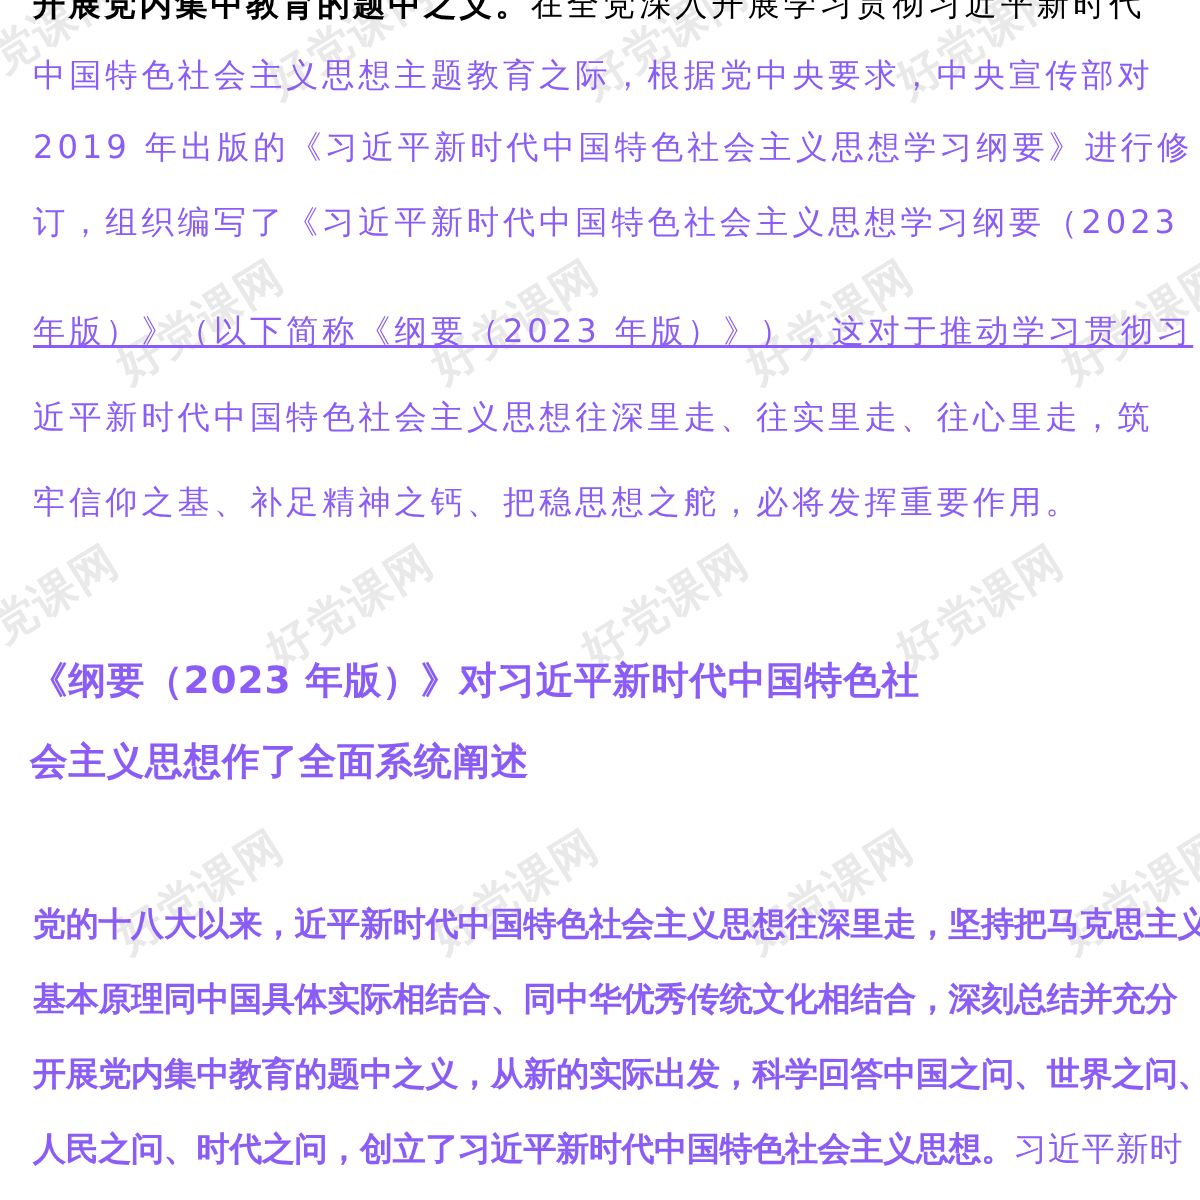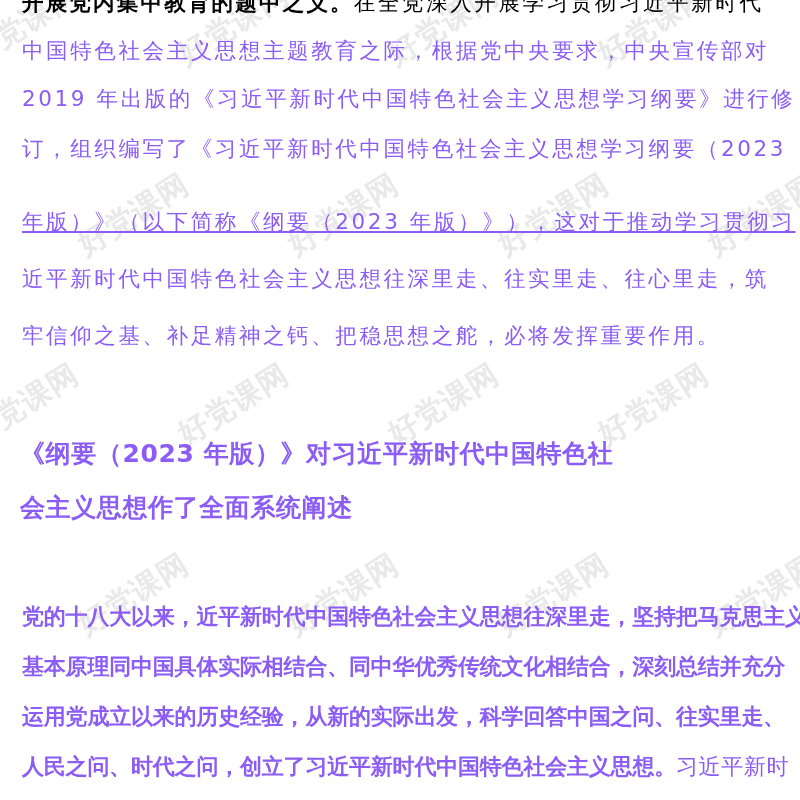--- a/index.html
+++ b/index.html
@@ -152,19 +152,19 @@
     <div class="line body-line" style="top:138px;">订，组织编写了《习近平新时代中国特色社会主义思想学习纲要（2023</div>
     <div class="line body-line" style="top:211px;text-decoration:underline;">年版）》（以下简称《纲要（2023 年版）》），这对于推动学习贯彻习</div>
     <div class="line body-line" style="top:268px;">近平新时代中国特色社会主义思想往深里走、往实里走、往心里走，筑</div>
     <div class="line body-line" style="top:325px;">牢信仰之基、补足精神之钙、把稳思想之舵，必将发挥重要作用。</div>
 
     <div class="line head-line" style="top:441px;">《纲要（2023 年版）》对习近平新时代中国特色社</div>
     <div class="line head-line" style="top:495px;">会主义思想作了全面系统阐述</div>
 
     <div class="line bold-line" style="top:606px;">党的十八大以来，近平新时代中国特色社会主义思想往深里走，坚持把马克思主义</div>
     <div class="line bold-line" style="top:656px;">基本原理同中国具体实际相结合、同中华优秀传统文化相结合，深刻总结并充分</div>
-    <div class="line bold-line" style="top:706px;">运用党成立以来的历史经验，从新的实际出发，科学回答中国之问、往实里走、</div>
+    <div class="line bold-line" style="top:706px;">开展党内集中教育的题中之义，从新的实际出发，科学回答中国之问、世界之问、</div>
     <div class="line bold-line" style="top:756px;text-align:center;">
       <span>人民之问、时代之问，创立了习近平新时代中国特色社会主义思想。</span><span class="tail-regular">习近平新时</span>
     </div>
 
   </div>
 </div>
 
 </body></html>

